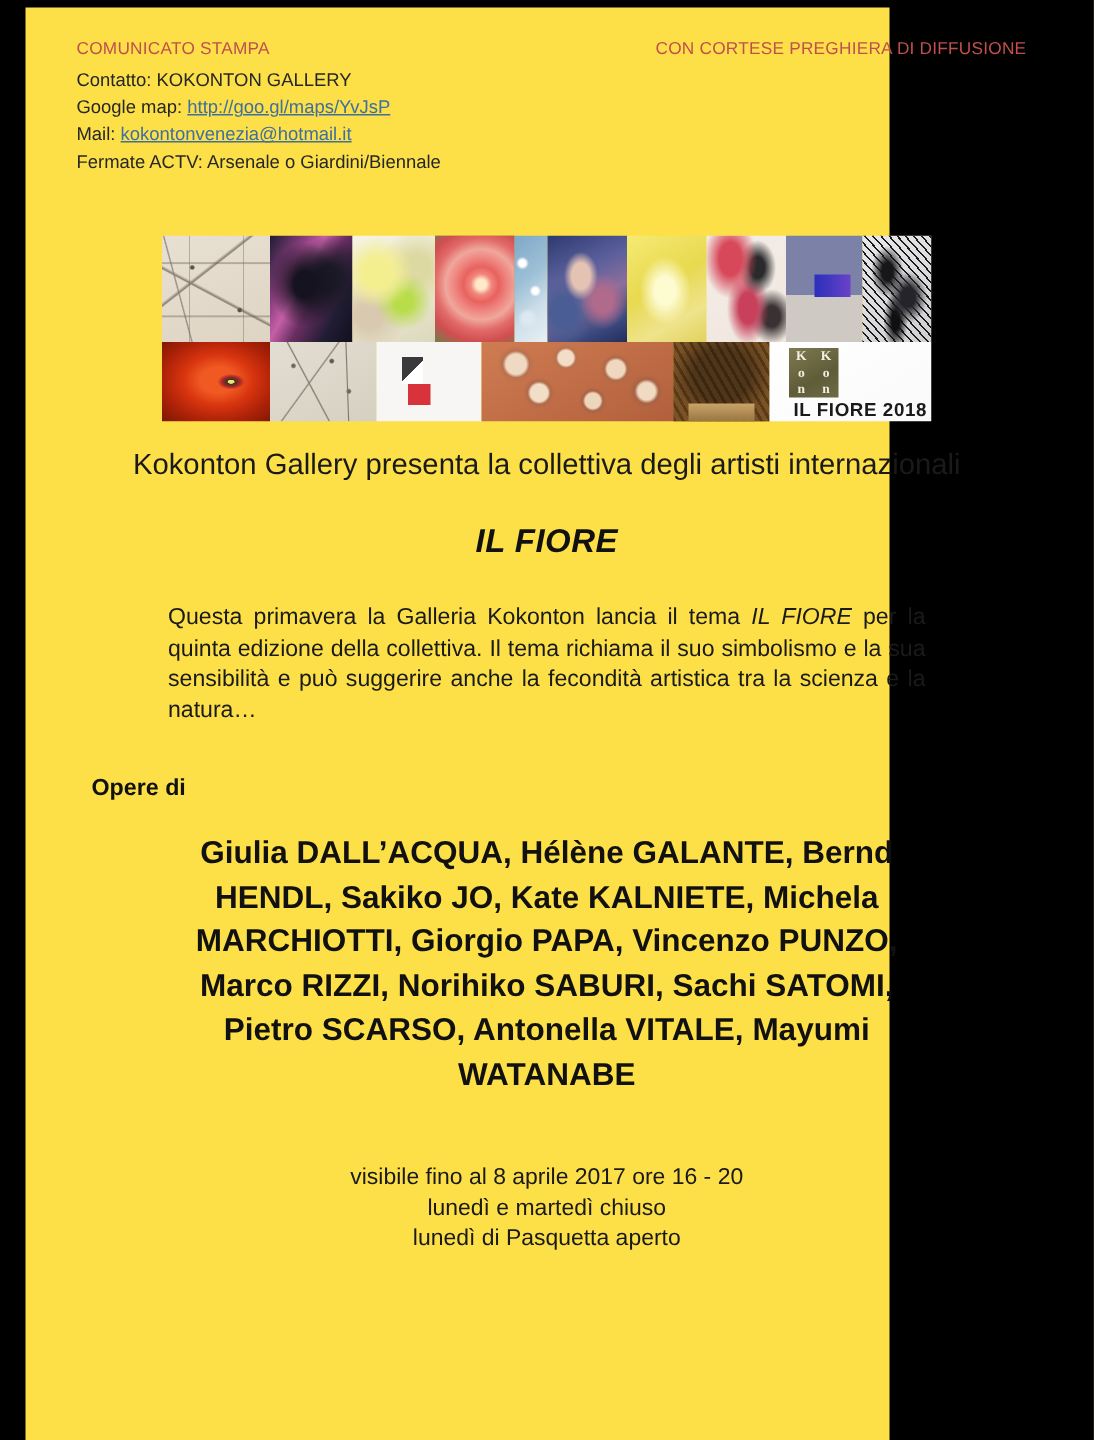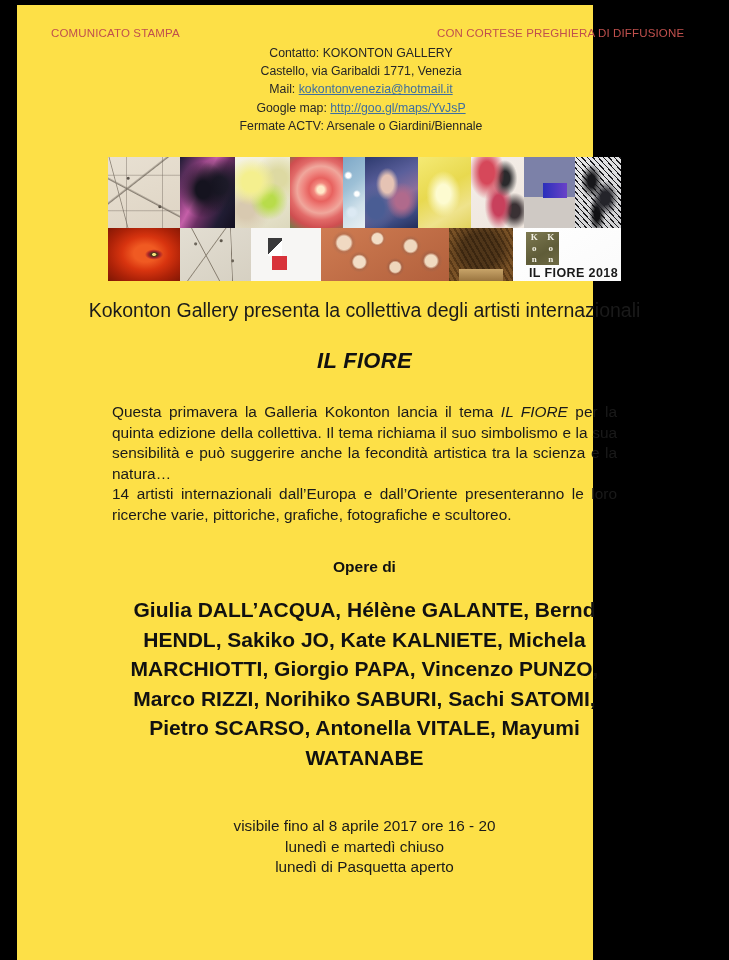--- a/index.html
+++ b/index.html
@@ -66,21 +66,20 @@
     color: #c0504d;
     font-size: 11.5px;
     letter-spacing: 0.15px;
     white-space: nowrap;
   }
   .contact-line {
     color: #262626;
     font-size: 12.3px;
     line-height: 18.2px;
     white-space: nowrap;
-    text-align: center;
   }
   .contact-line a,
   .link-text {
     color: #3f6f9f;
     text-decoration: underline;
   }
 
   
   .collage {
     position: absolute;
@@ -324,25 +323,25 @@
     text-align: justify;
     font-size: 15.4px;
     line-height: 20.5px;
     color: #1a1a1a;
   }
   .paragraph .em { font-style: italic; font-weight: normal; }
   .paragraph p { margin: 0; }
   .paragraph p + p { margin-top: 0; }
 
   .opere-label {
-    text-align: center;
     font-size: 15.5px;
     font-weight: bold;
     color: #111111;
     margin-top: 33px;
+    padding-left: 44px;
   }
   .artists {
     margin: 19px 92px 0 92px;
     text-align: center;
     font-size: 21px;
     font-weight: bold;
     line-height: 29.5px;
     color: #111111;
   }
   .hours {
@@ -368,30 +367,29 @@
       <div class="header-row-top">
         <div class="press-label">COMUNICATO STAMPA</div>
         <div class="diffusion-label">CON CORTESE PREGHIERA DI DIFFUSIONE</div>
       </div>
 
       <div class="contact-line">
         <span>Contatto:</span>
         <span>KOKONTON GALLERY</span>
       </div>
 
-      <div class="contact-line">Castello, via Garibaldi 1771, Venezia</div>
+
+      <div class="contact-line">
+        <span>Google map:</span>
+        <a class="link-text" href="#">http://goo.gl/maps/YvJsP</a>
+      </div>
 
       <div class="contact-line">
         <span>Mail:</span>
         <a class="link-text" href="#">kokontonvenezia@hotmail.it</a>
-      </div>
-
-      <div class="contact-line">
-        <span>Google map:</span>
-        <a class="link-text" href="#">http://goo.gl/maps/YvJsP</a>
       </div>
 
       <div class="contact-line">Fermate ACTV: Arsenale o Giardini/Biennale</div>
     </div>
 
     <div class="collage">
 
       <div class="collage-row r1">
         <div class="tile t-sketch" style="width:72px"></div>
         <div class="tile t-arch" style="width:55px"></div>
@@ -428,21 +426,20 @@
     <div class="content">
 
       <div class="line-presenta">Kokonton Gallery presenta la collettiva degli artisti internazionali</div>
 
       <div class="line-ilfiore">IL FIORE</div>
 
 
 
       <div class="paragraph">
         <p><span>Questa primavera la Galleria Kokonton lancia il tema </span><span class="em">IL FIORE</span><span> per la quinta edizione della collettiva. Il tema richiama il suo simbolismo e la sua sensibilità e può suggerire anche la fecondità artistica tra la scienza e la natura…</span></p>
-        <p>14 artisti internazionali dall’Europa e dall’Oriente presenteranno le loro ricerche varie, pittoriche, grafiche, fotografiche e scultoreo.</p>
       </div>
 
       <div class="opere-label">Opere di</div>
 
       <div class="artists">Giulia DALL’ACQUA, Hélène GALANTE, Bernd HENDL, Sakiko JO, Kate KALNIETE, Michela MARCHIOTTI, Giorgio PAPA, Vincenzo PUNZO, Marco RIZZI, Norihiko SABURI, Sachi SATOMI, Pietro SCARSO, Antonella VITALE, Mayumi WATANABE</div>
 
       <div class="hours">
         <div>visibile fino al 8 aprile 2017 ore 16 - 20</div>
         <div>lunedì e martedì chiuso</div>
         <div>lunedì di Pasquetta aperto</div>

